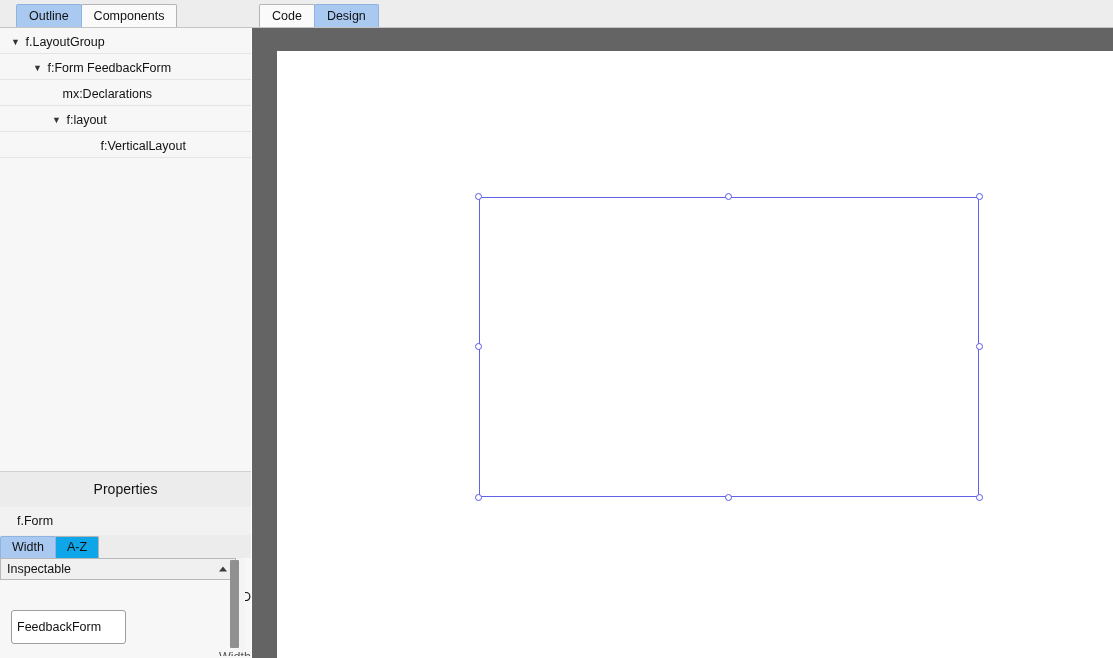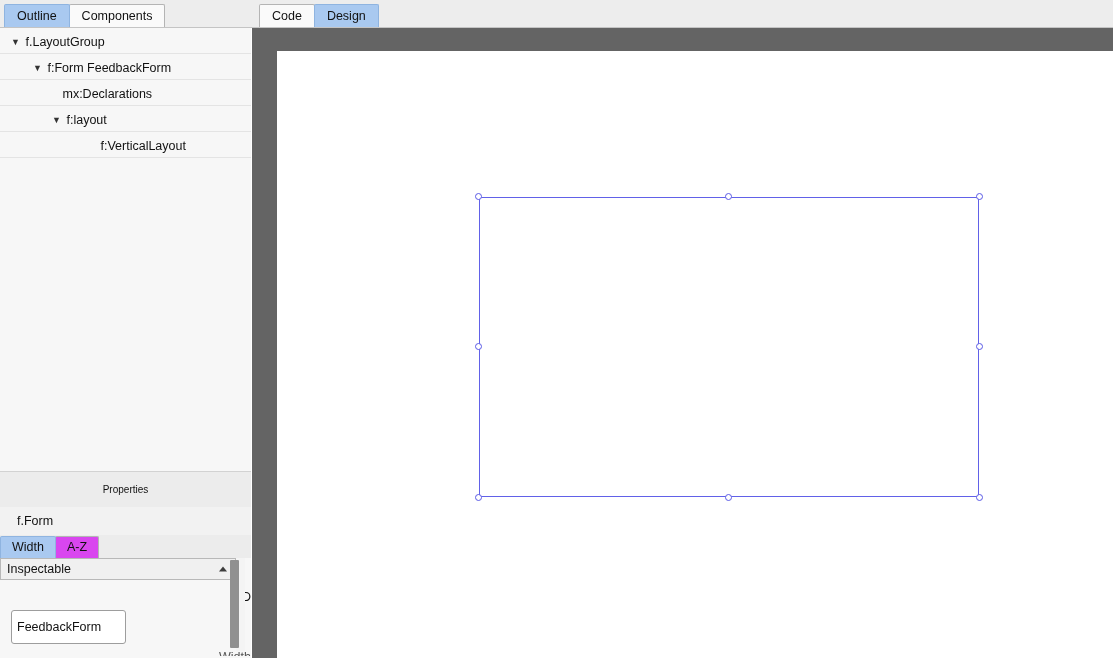--- a/index.html
+++ b/index.html
@@ -33,21 +33,21 @@
     box-sizing: border-box;
   }
 
   
   .tabstrip {
     position: relative;
     height: 28px;
     background: #ededed;
     box-sizing: border-box;
     border-bottom: 1px solid #c4c4c4;
-    padding-left: 4px;
+    padding-left: 16px;
     display: flex;
     align-items: flex-end;
   }
   .tab {
     height: 23px;
     line-height: 22px;
     padding: 0 12px;
     font-size: 12.5px;
     color: #111;
     box-sizing: border-box;
@@ -106,21 +106,21 @@
     width: 251px;
     height: 187px;
     box-sizing: border-box;
     background: #f7f7f7;
     border-top: 1px solid #d2d2d2;
   }
   #properties-header {
     height: 35px;
     line-height: 35px;
     text-align: center;
-    font-size: 10px;
+    font-size: 14px;
     color: #111;
     background: #ececec;
   }
   #properties-subject {
     height: 28px;
     line-height: 28px;
     padding-left: 17px;
     font-size: 12.5px;
     color: #111;
     background: #f2f2f2;
@@ -135,21 +135,21 @@
   }
   .prop-tab {
     height: 22px;
     line-height: 21px;
     padding: 0 11px;
     font-size: 12.5px;
     color: #111;
     box-sizing: border-box;
     border: 1px solid #b4b4b4;
     border-bottom: none;
-    background: #d946ef;
+    background: #0ea5e9;
     border-radius: 2px 2px 0 0;
     margin-right: -1px;
     cursor: default;
   }
   .prop-tab.selected {
     background: #a9c9f0;
     border-color: #8fb4e0;
     z-index: 2;
     position: relative;
   }

